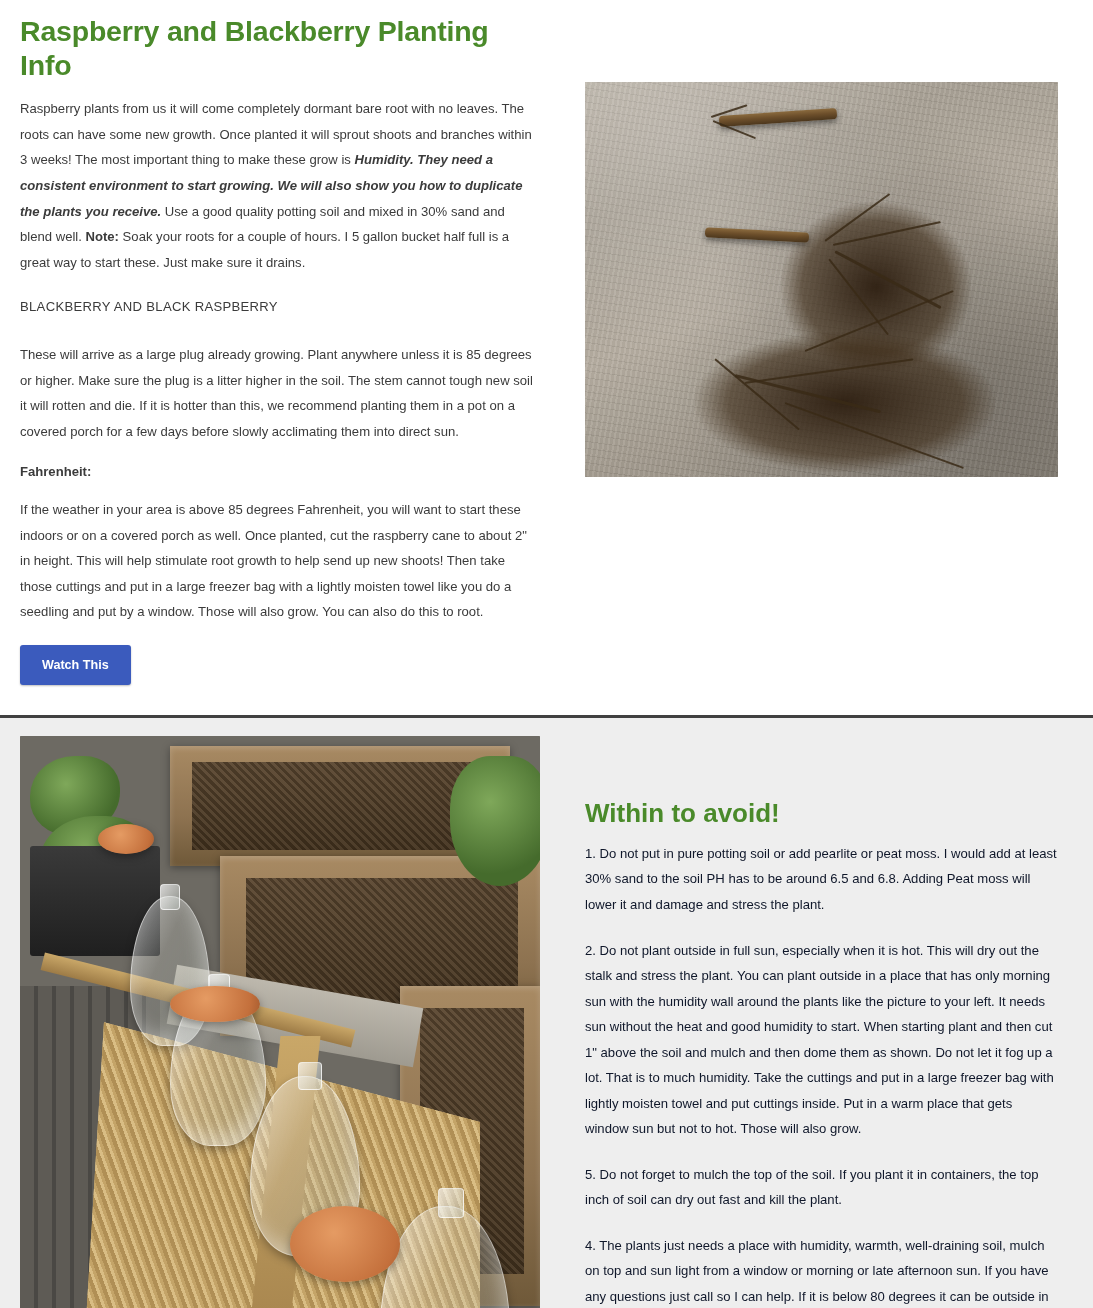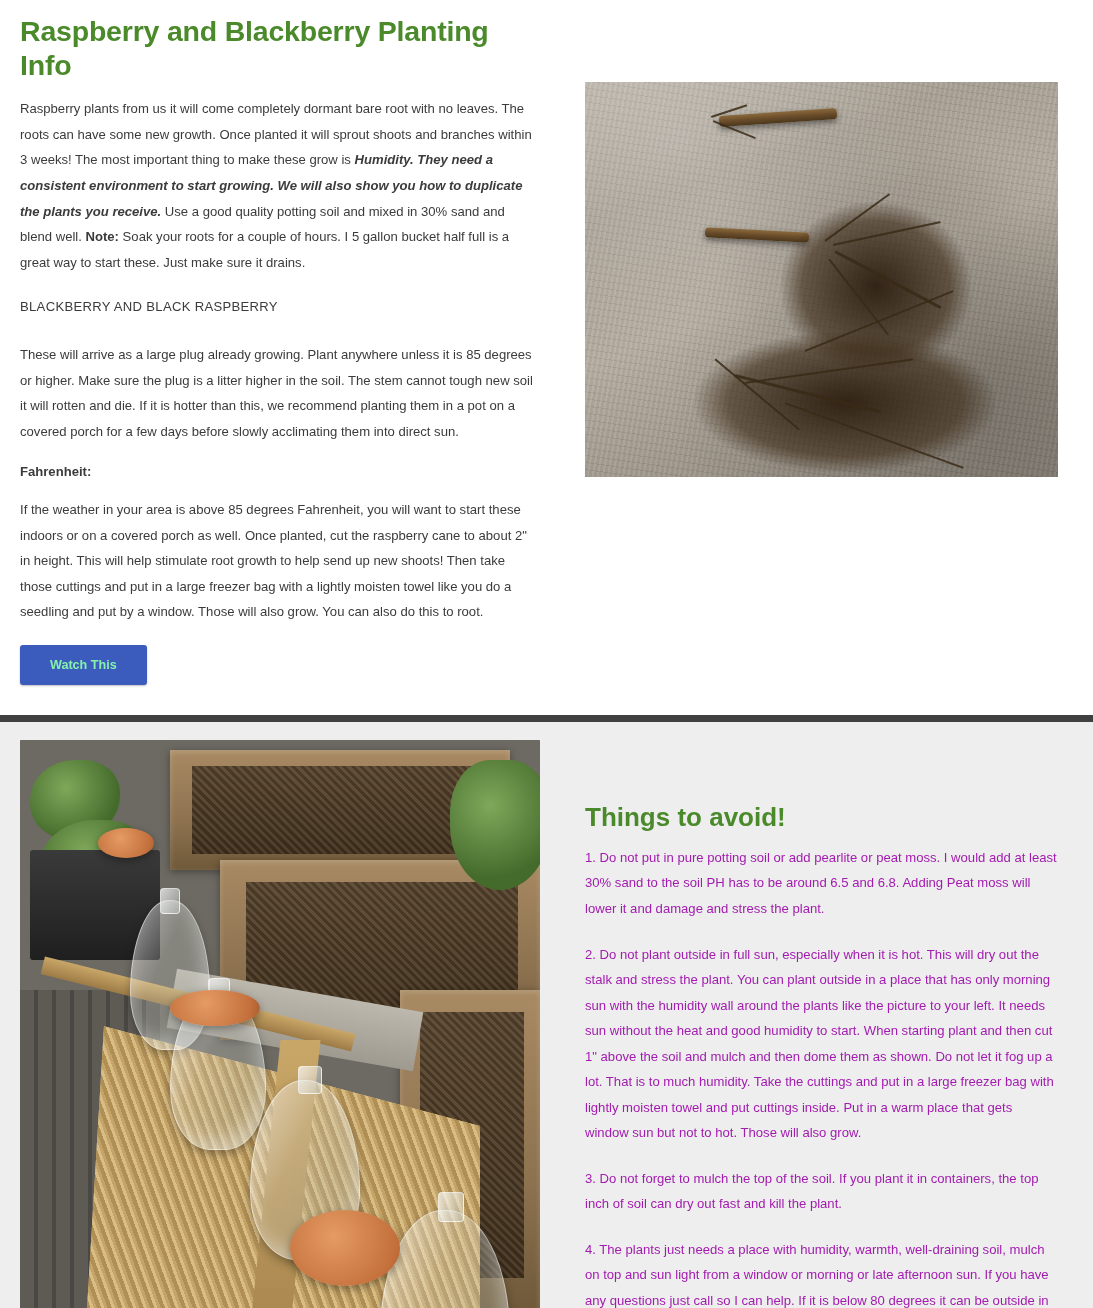--- a/index.html
+++ b/index.html
@@ -14,21 +14,21 @@
     position: relative;
     background: #ffffff;
     overflow: hidden;
   }
 
   
   .section-one {
     display: flex;
     background: #ffffff;
     padding: 0 0 30px 0;
-    border-bottom: 7px solid #404040;
+    border-bottom: 3px solid #404040;
   }
   .col-text-left {
     width: 560px;
     padding: 14px 20px 0 20px;
   }
   .col-img-right {
     width: 533px;
     padding: 82px 35px 0 25px;
   }
 
@@ -65,24 +65,24 @@
   .label-bold {
     font-size: 13.1px;
     font-weight: bold;
     color: #3b3b3b;
     margin: 0 0 18px 0;
   }
 
   .btn {
     display: inline-block;
     background: #3b5bbd;
-    color: #86efac;
+    color: #ffffff;
     font-size: 12.6px;
     font-weight: bold;
-    padding: 13px 30px;
+    padding: 13px 22px;
     border: none;
     border-radius: 3px;
     cursor: pointer;
     box-shadow: 0 1px 2px rgba(0,0,0,0.25);
     font-family: "Liberation Sans", sans-serif;
   }
 
   
   .photo {
     width: 100%;
@@ -207,21 +207,21 @@
     background: linear-gradient(180deg, #c9a768, #9d7b46);
   }
   .g-concrete {
     position: absolute;
     background: linear-gradient(180deg, #bdb8ad, #9e9a90);
   }
 
   .avoid-list p {
     font-size: 13.1px;
     line-height: 1.95;
-    color: #a21caf;
+    color: #0f172a;
     margin: 0 0 20px 0;
   }
 </style>
 </head>
 <body>
 
 <div class="page">
 
   <div class="section-one">
 
@@ -306,26 +306,26 @@
 
         <div class="g-bottle" style="left:360px; top:470px; width:130px; height:200px;"></div>
         <div class="g-neck" style="left:418px; top:452px; width:26px; height:30px;"></div>
 
         <div class="g-saucer" style="left:150px; top:250px; width:90px; height:36px;"></div>
         <div class="g-saucer" style="left:270px; top:470px; width:110px; height:76px;"></div>
       </div>
     </div>
 
     <div class="col-text-right">
-      <h2 class="subtitle">Things to avoid!</h2>
+      <h2 class="subtitle">Within to avoid!</h2>
 
       <div class="avoid-list">
         <p>1. Do not put in pure potting soil or add pearlite or peat moss. I would add at least 30% sand to the soil PH has to be around 6.5 and 6.8. Adding Peat moss will lower it and damage and stress the plant.</p>
         <p>2. Do not plant outside in full sun, especially when it is hot. This will dry out the stalk and stress the plant. You can plant outside in a place that has only morning sun with the humidity wall around the plants like the picture to your left. It needs sun without the heat and good humidity to start. When starting plant and then cut 1" above the soil and mulch and then dome them as shown. Do not let it fog up a lot. That is to much humidity. Take the cuttings and put in a large freezer bag with lightly moisten towel and put cuttings inside. Put in a warm place that gets window sun but not to hot. Those will also grow.</p>
-        <p>3. Do not forget to mulch the top of the soil. If you plant it in containers, the top inch of soil can dry out fast and kill the plant.</p>
+        <p>5. Do not forget to mulch the top of the soil. If you plant it in containers, the top inch of soil can dry out fast and kill the plant.</p>
         <p>4. The plants just needs a place with humidity, warmth, well-draining soil, mulch on top and sun light from a window or morning or late afternoon sun. If you have any questions just call so I can help. If it is below 80 degrees it can be outside in full sun. or sun to 2pm. Do not let the dome fog up. Put more holes. Within Two weeks, you should s</p>
 
       </div>
 
     </div>
   </div>
 
 </div>
 
 </body></html>

